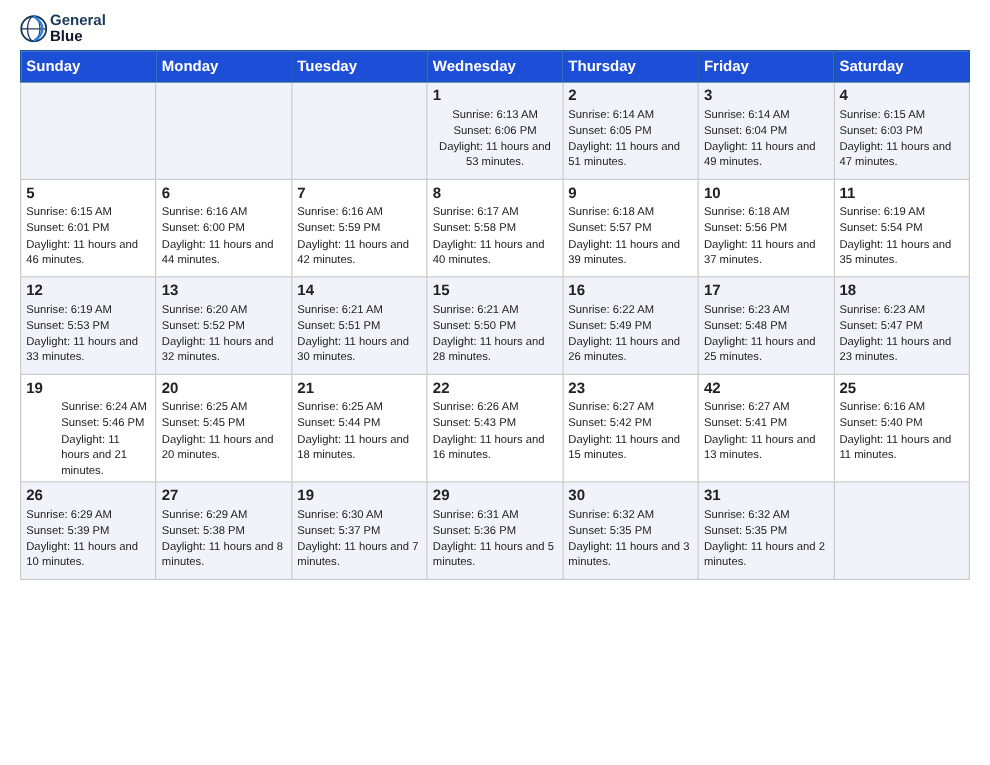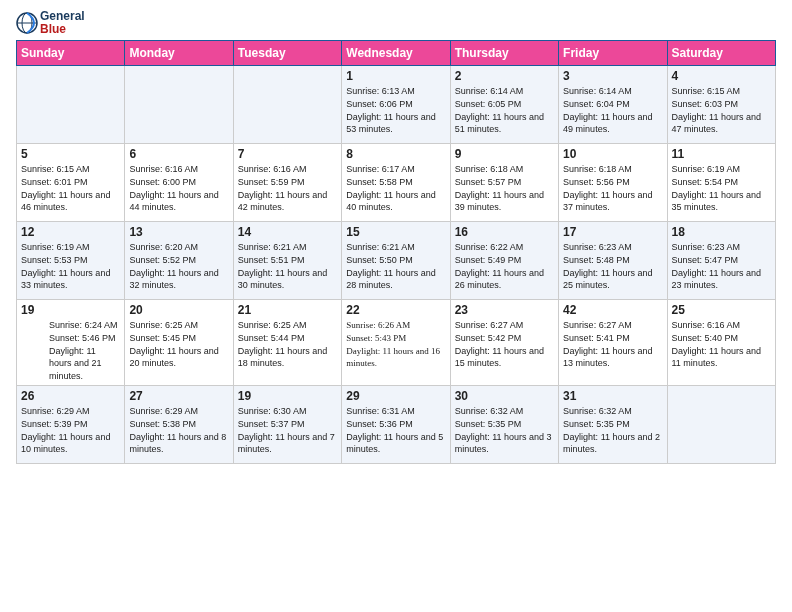--- a/index.html
+++ b/index.html
@@ -38,21 +38,21 @@
       font-size: 14px;
       color: #333;
       font-weight: normal;
     }
     table {
       width: 100%;
       border-collapse: collapse;
       table-layout: fixed;
     }
     thead tr th {
-      background-color: #ec4899;
+      background-color: #1d4ed8;
       color: #fff;
       font-size: 12px;
       font-weight: bold;
       padding: 5px 4px;
       text-align: left;
       border: 1px solid #1a5a9a;
     }
     tbody tr td {
       vertical-align: top;
       border: 1px solid #ccc;
@@ -88,21 +88,21 @@
   <div style="display:flex;flex-direction:column;align-items:flex-start;">
     <div style="display:flex;align-items:center;gap:2px;">
       <svg width="22" height="22" viewBox="0 0 22 22">
         <circle cx="11" cy="11" r="10" fill="none" stroke="#1a3a5c" stroke-width="1.5"></circle>
         <ellipse cx="11" cy="11" rx="5" ry="10" fill="none" stroke="#1a3a5c" stroke-width="1"></ellipse>
         <line x1="1" y1="11" x2="21" y2="11" stroke="#1a3a5c" stroke-width="1"></line>
         <path d="M11,1 Q18,6 18,11 Q18,16 11,21" fill="none" stroke="#2a7de1" stroke-width="2"></path>
       </svg>
       <div>
         <div style="font-size:12px;font-weight:bold;color:#1a3a5c;line-height:1.1;">General</div>
-        <div style="font-size:12px;font-weight:bold;color:#b91c1c;line-height:1.1;">Blue</div>
+        <div style="font-size:12px;font-weight:bold;color:#0f172a;line-height:1.1;">Blue</div>
       </div>
     </div>
   </div>
 </div>
     <div class="title-block">
       <div class="month-title"></div>
       <div class="location"></div>
     </div>
   </div>
 
@@ -118,21 +118,21 @@
           <th>Saturday</th>
         </tr>
     </thead>
     <tbody id="calendar-body">
     <tr>
           <td></td>
           <td></td>
           <td></td>
           <td>
             <span class="day-num">1</span>
-            <div class="day-info" style="white-space: pre-line;">Sunrise: 6:13 AM
+            <div class="day-info" style="white-space: pre-line; text-align: center;">Sunrise: 6:13 AM
 Sunset: 6:06 PM
 Daylight: 11 hours and 53 minutes.</div>
           </td>
           <td>
             <span class="day-num">2</span>
             <div class="day-info" style="white-space: pre-line;">Sunrise: 6:14 AM
 Sunset: 6:05 PM
 Daylight: 11 hours and 51 minutes.</div>
           </td>
           <td>
@@ -250,21 +250,21 @@
 Daylight: 11 hours and 20 minutes.</div>
           </td>
           <td>
             <span class="day-num">21</span>
             <div class="day-info" style="white-space: pre-line;">Sunrise: 6:25 AM
 Sunset: 5:44 PM
 Daylight: 11 hours and 18 minutes.</div>
           </td>
           <td>
             <span class="day-num">22</span>
-            <div class="day-info" style="white-space: pre-line; font-family: Liberation Serif, serif;">Sunrise: 6:26 AM
+            <div class="day-info" style="white-space: pre-line;">Sunrise: 6:26 AM
 Sunset: 5:43 PM
 Daylight: 11 hours and 16 minutes.</div>
           </td>
           <td>
             <span class="day-num">23</span>
             <div class="day-info" style="white-space: pre-line;">Sunrise: 6:27 AM
 Sunset: 5:42 PM
 Daylight: 11 hours and 15 minutes.</div>
           </td>
           <td>

